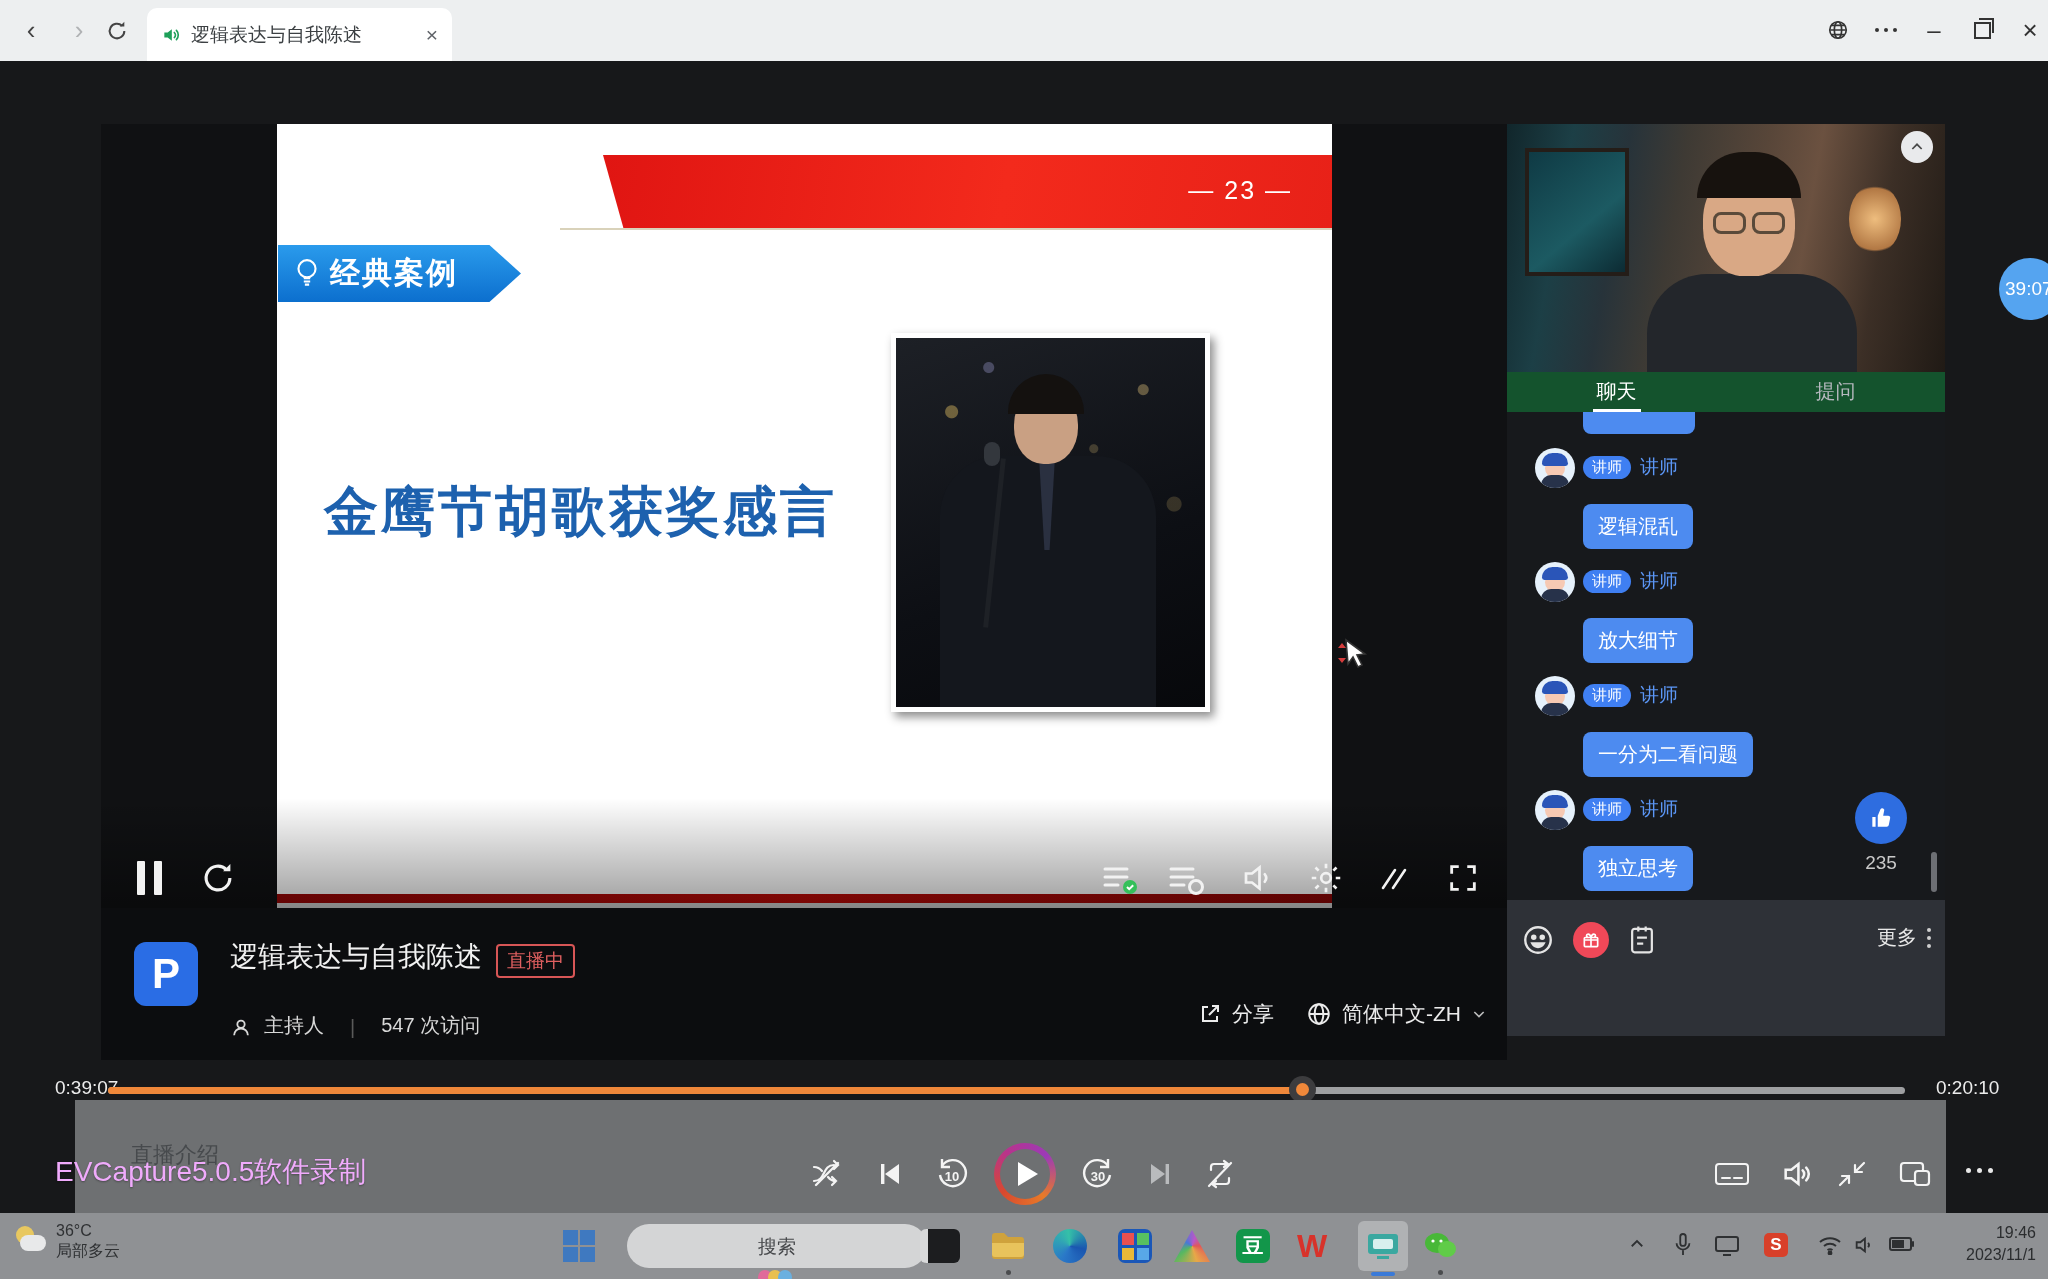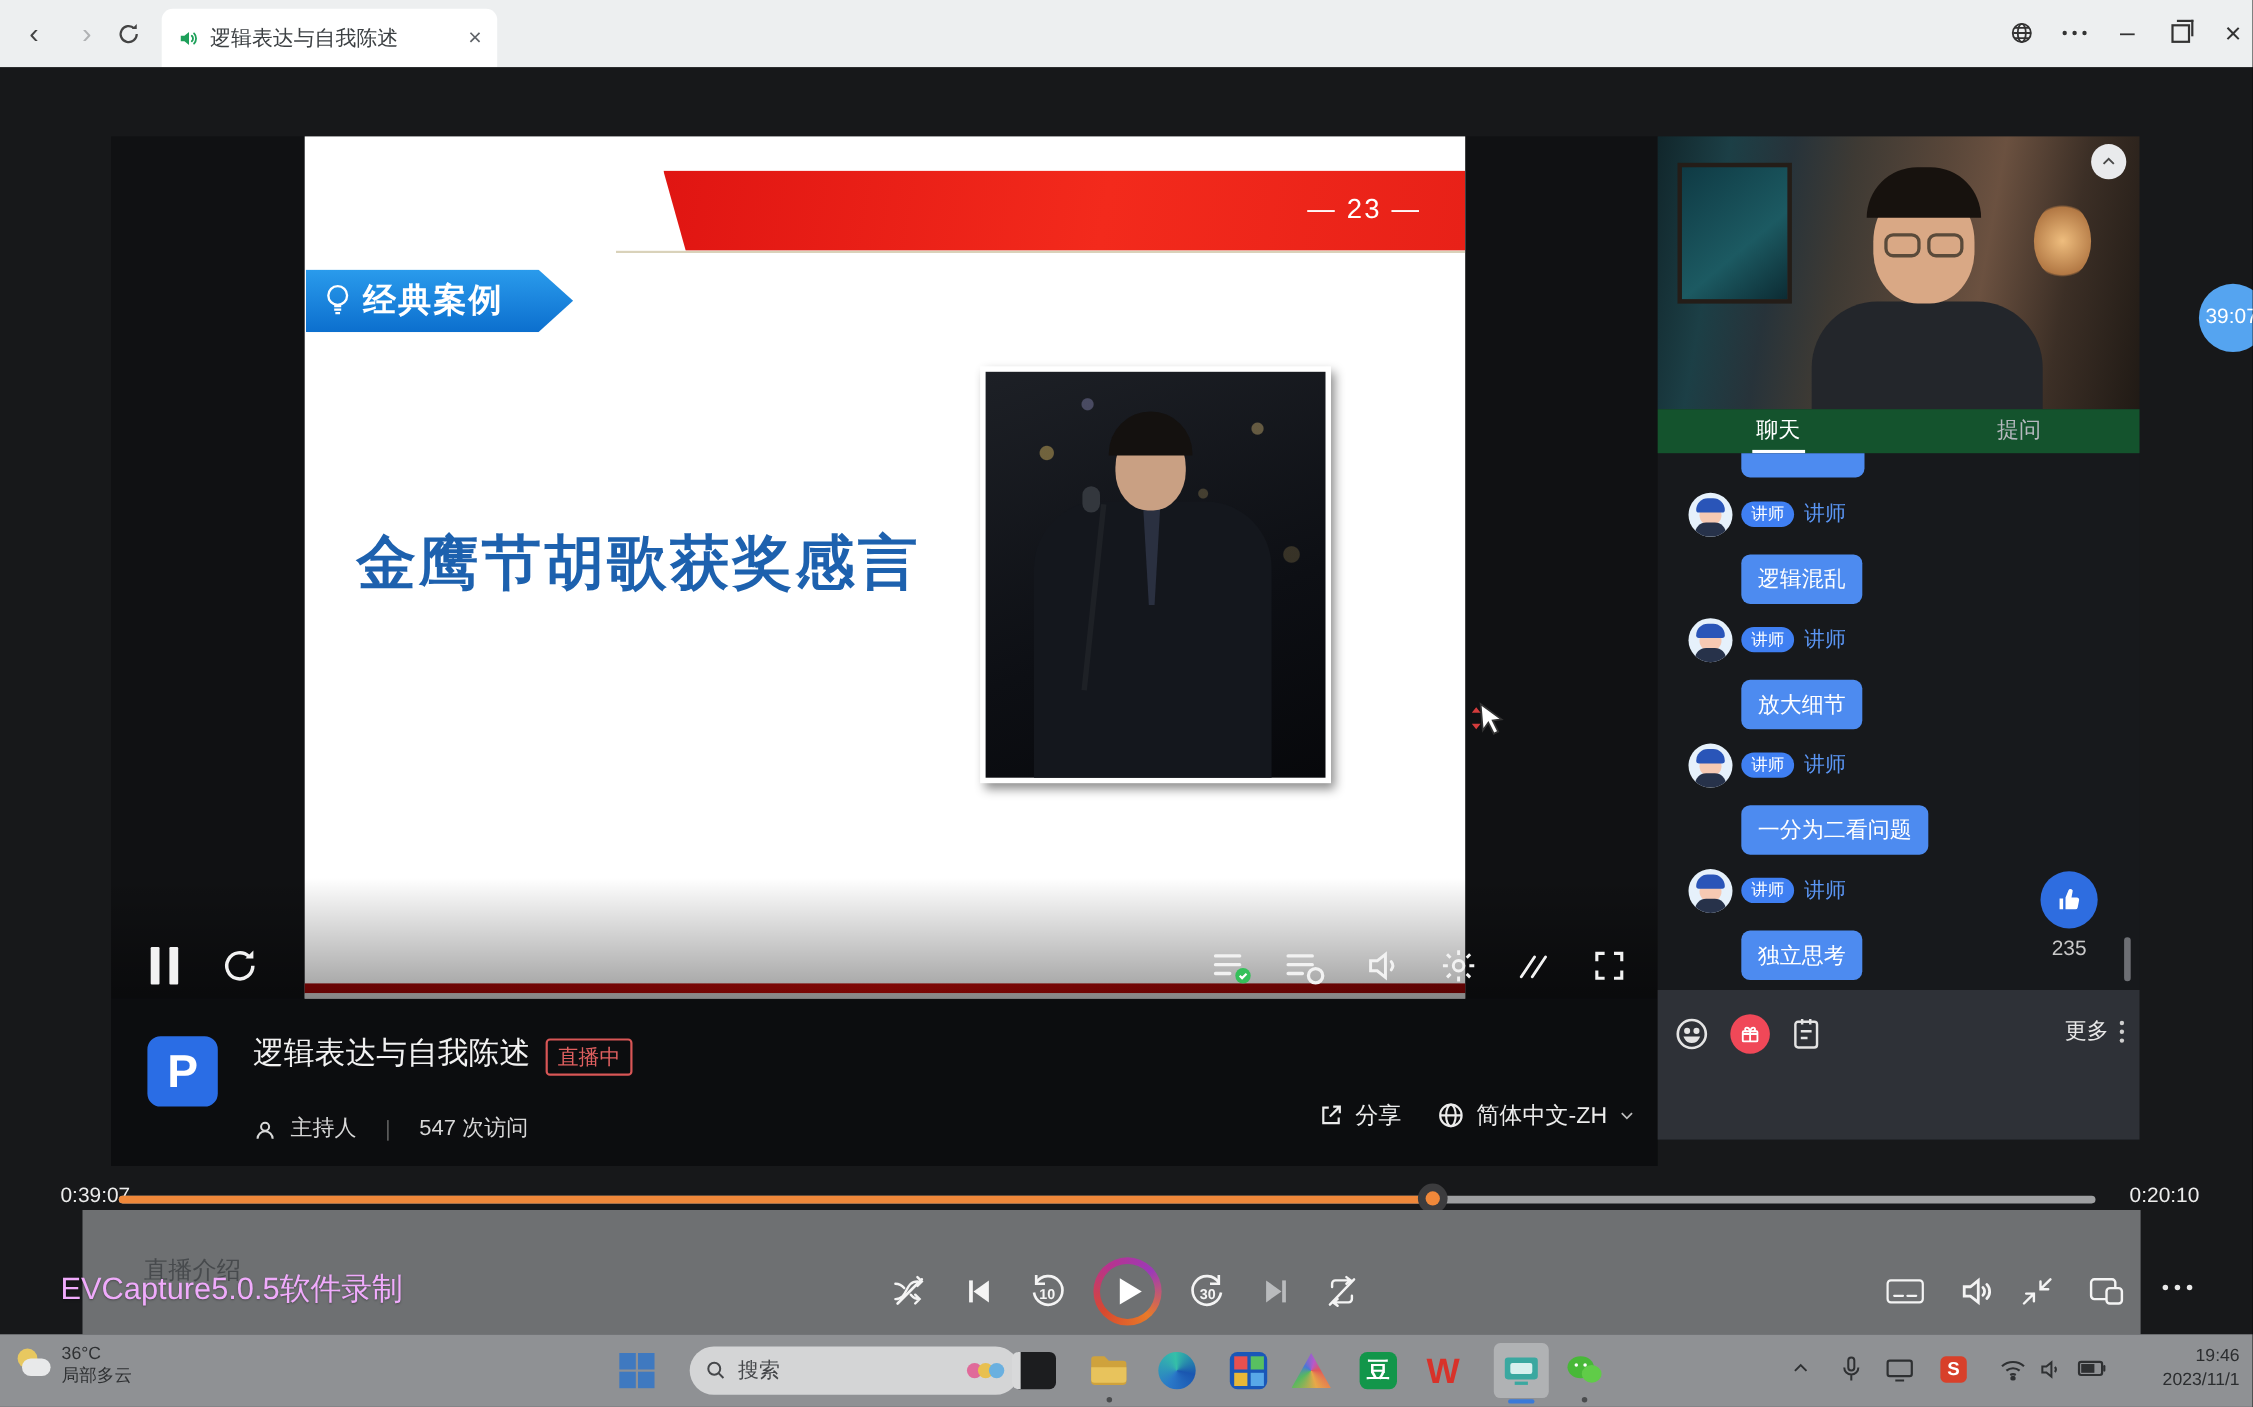--- a/index.html
+++ b/index.html
@@ -120,21 +120,21 @@
   .rotlabel{position:absolute;left:0;top:13px;width:100%;text-align:center;font-size:13px;font-weight:bold;color:#f4f4f4;}
   
   .taskbar{left:0;top:1213px;width:2048px;height:66px;background:#8f9194;}
   .weather{left:14px;top:8px;display:flex;align-items:center;gap:8px;}
   .wicon{width:34px;height:30px;position:relative;}
   .wicon .sun{position:absolute;left:2px;top:0;width:18px;height:18px;border-radius:50%;background:#e8c860;}
   .wicon .cloud{position:absolute;left:6px;top:9px;width:26px;height:16px;border-radius:10px;background:#e8e9ea;}
   .wtxt{font-size:16px;color:#2f3133;line-height:1.25;}
   .startbtn{left:563px;top:17px;width:32px;height:32px;display:grid;grid-template-columns:15px 15px;grid-gap:2px;}
   .startbtn i{background:#3f79c0;width:15px;height:15px;}
-  .searchpill{left:627px;top:11px;width:300px;height:44px;border-radius:22px;background:#d4d5d6;display:flex;align-items:center;gap:10px;padding:0 14px;box-sizing:border-box;}
+  .searchpill{left:627px;top:11px;width:300px;height:44px;border-radius:22px;background:#d4d5d6;display:flex;align-items:center;gap:10px;padding:0 14px;box-sizing:border-box;flex-direction:column;}
   .searchtxt{font-size:19px;color:#45474a;flex:1;}
   .paintico{display:flex;}
   .paintico i{width:14px;height:14px;border-radius:50%;margin-left:-4px;}
   .tbicon{top:13px;width:40px;height:40px;display:flex;align-items:center;justify-content:center;}
   .rundot{top:57px;width:5px;height:5px;border-radius:50%;background:#4a4c4e;}
   .activetile{left:1358px;top:8px;width:50px;height:50px;border-radius:6px;background:rgba(255,255,255,.3);}
   .activeline{left:1371px;top:59px;width:24px;height:4px;border-radius:2px;background:#3a7ad8;}
   .trayico{top:18px;color:#2e3032;}
   .clock{right:12px;top:9px;text-align:right;font-size:16px;color:#2b2d2f;line-height:1.4;}
   

